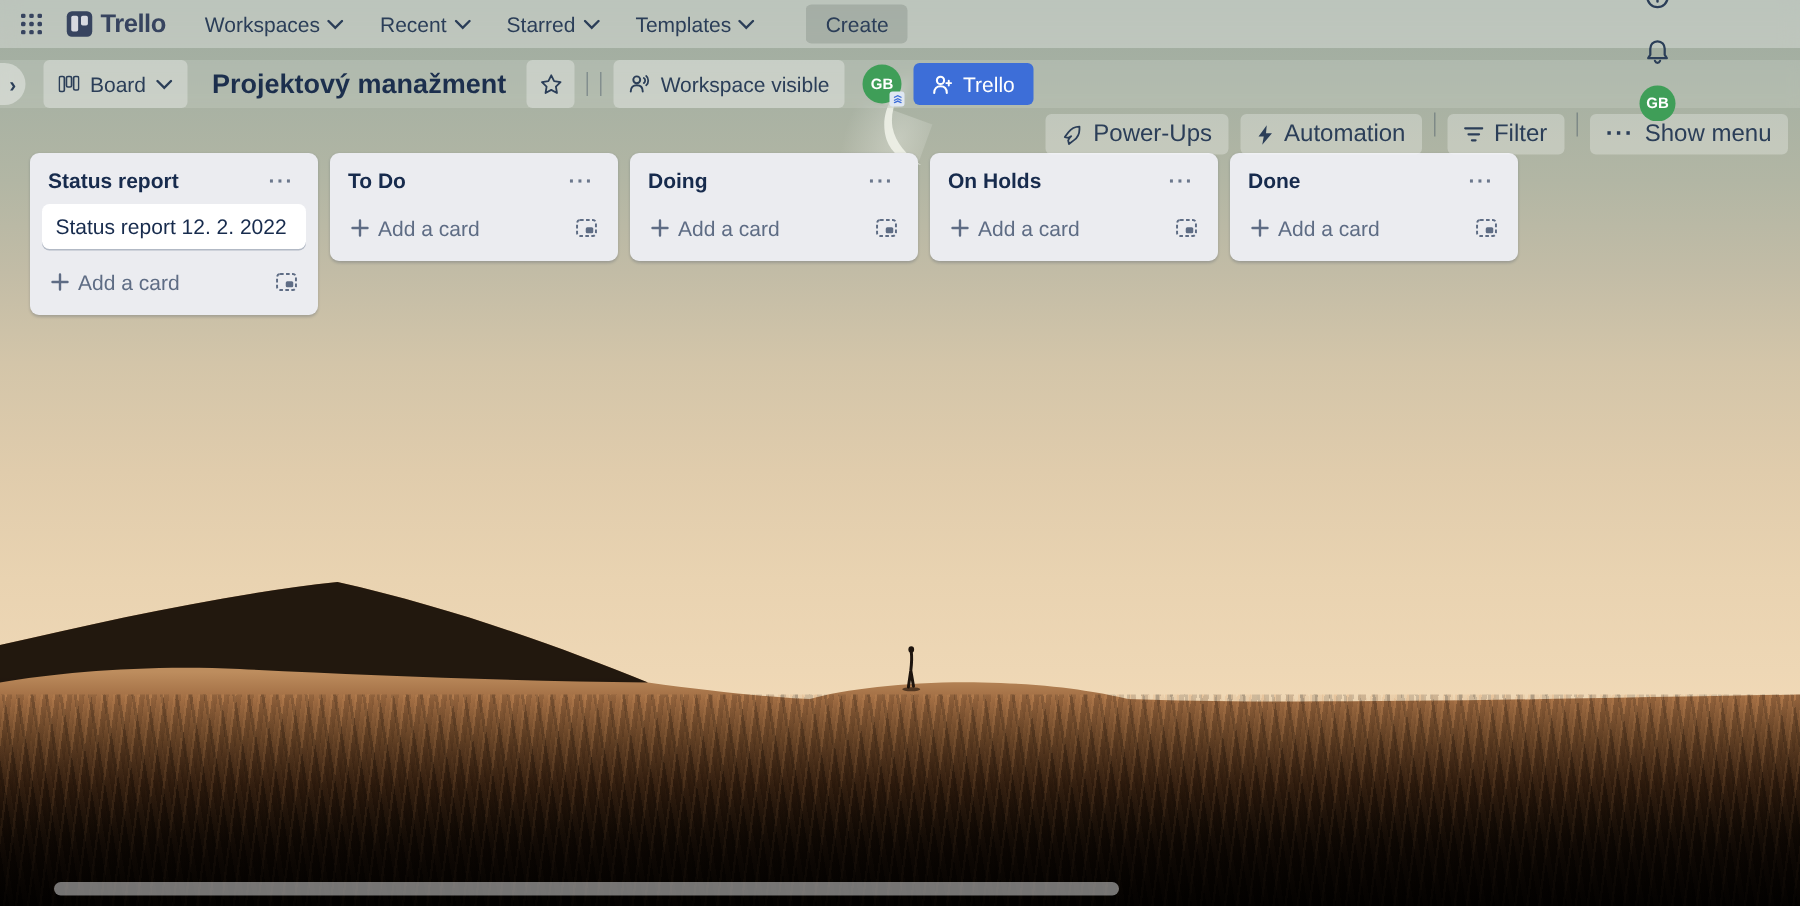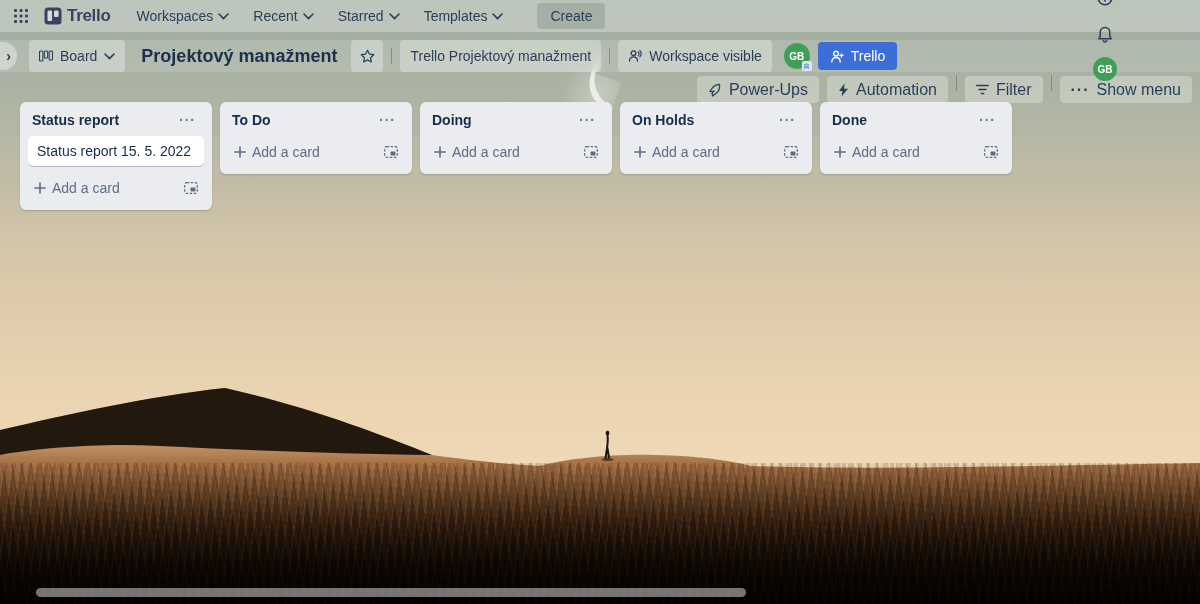--- a/index.html
+++ b/index.html
@@ -235,23 +235,20 @@
         <path d="M1,1 L5.5,5.5 L10,1" stroke="#2b3e58" stroke-width="1.6" fill="none" stroke-linecap="round"></path>
       </svg>
   </div>
   <div class="board-title">Projektový manažment</div>
   <div class="pill square-pill">
     <svg width="15" height="15" viewBox="0 0 15 15">
       <path d="M7.5,1.2 L9.4,5.1 L13.7,5.7 L10.6,8.7 L11.3,13 L7.5,10.9 L3.7,13 L4.4,8.7 L1.3,5.7 L5.6,5.1 Z" stroke="#2b3e58" stroke-width="1.2" fill="none" stroke-linejoin="round"></path>
     </svg>
   </div>
   <div class="vdiv"></div>
-  <div class="pill">
-    <span>Trello Projektový manažment</span>
-  </div>
   <div class="vdiv"></div>
   <div class="pill">
     <svg width="14" height="14" viewBox="0 0 14 14">
       <circle cx="5.5" cy="4.2" r="2.3" stroke="#2b3e58" stroke-width="1.3" fill="none"></circle>
       <path d="M1.5,12 C1.5,9.2 3.2,7.8 5.5,7.8 C7.8,7.8 9.5,9.2 9.5,12" stroke="#2b3e58" stroke-width="1.3" fill="none" stroke-linecap="round"></path>
       <path d="M10.2,3 C11.4,3.7 11.4,5.7 10.2,6.4 M11.8,1.6 C13.6,2.8 13.6,6.6 11.8,7.8" stroke="#2b3e58" stroke-width="1.2" fill="none" stroke-linecap="round"></path>
     </svg>
     <span>Workspace visible</span>
   </div>
   <div class="member-avatar">
@@ -299,21 +296,21 @@
   </div>
 </div>
 
 <div class="lists">
 
   <div class="tlist">
     <div class="tlist-head">
       <span class="tlist-title">Status report</span>
       <span class="tlist-menu">···</span>
     </div>
-    <div class="tcard">Status report 15. 5. 2022</div>
+    <div class="tcard">Status report 12. 2. 2022</div>
     <div class="addcard-row">
       <div class="addcard-btn">
         <svg width="12" height="12" viewBox="0 0 12 12">
             <path d="M6,1 L6,11 M1,6 L11,6" stroke="#5e6c84" stroke-width="1.6" stroke-linecap="round"></path>
           </svg>
         <span>Add a card</span>
       </div>
       <div class="template-btn">
         <svg width="14" height="12" viewBox="0 0 14 12">
           <rect x="0.7" y="0.7" width="12.6" height="10.6" rx="2" stroke="#5e6c84" stroke-width="1.3" fill="none" stroke-dasharray="2.4 1.6"></rect>

